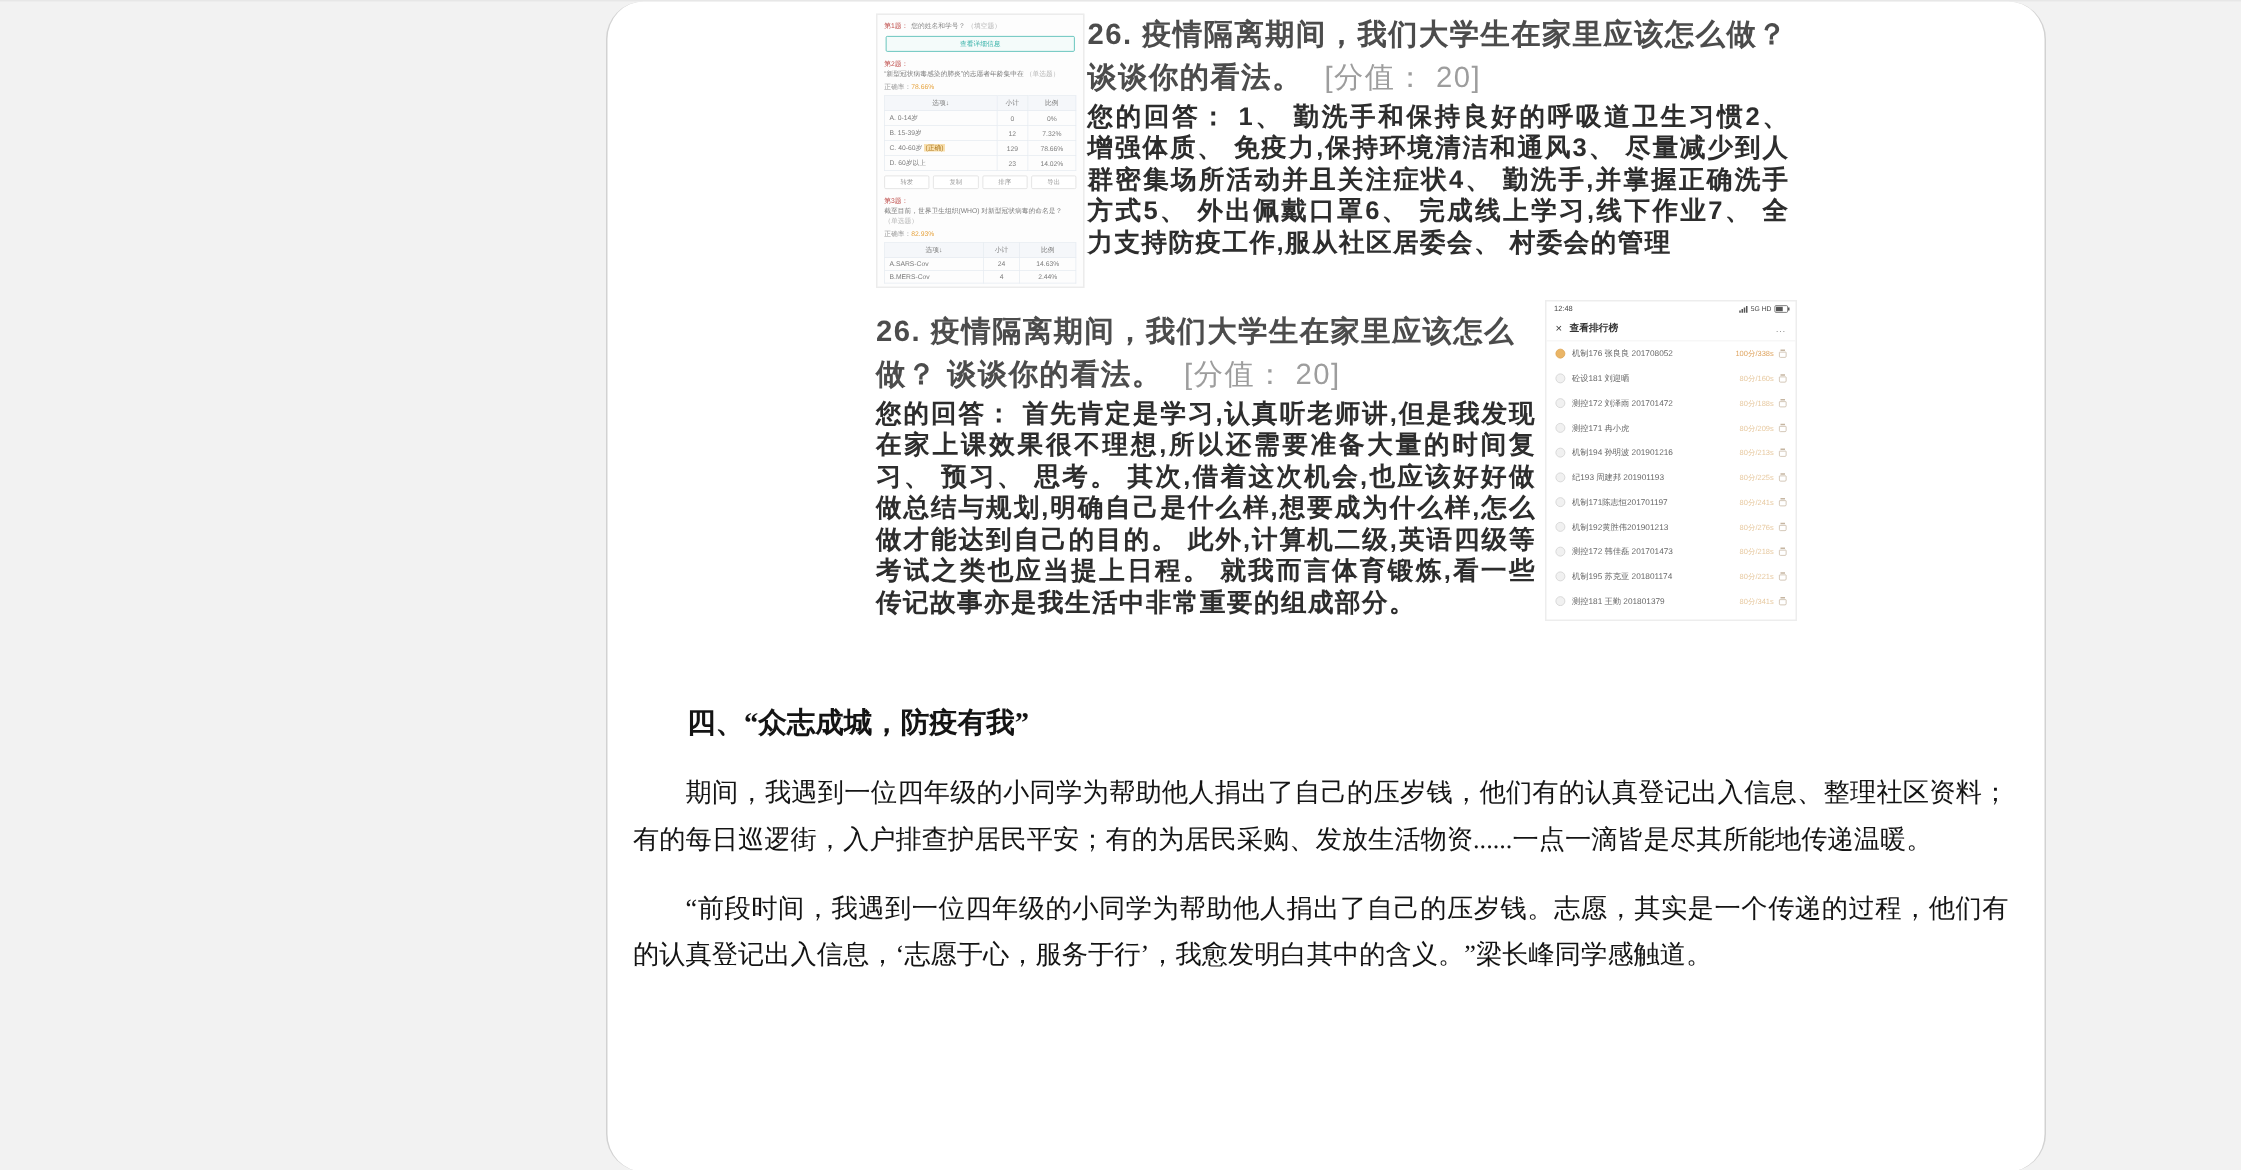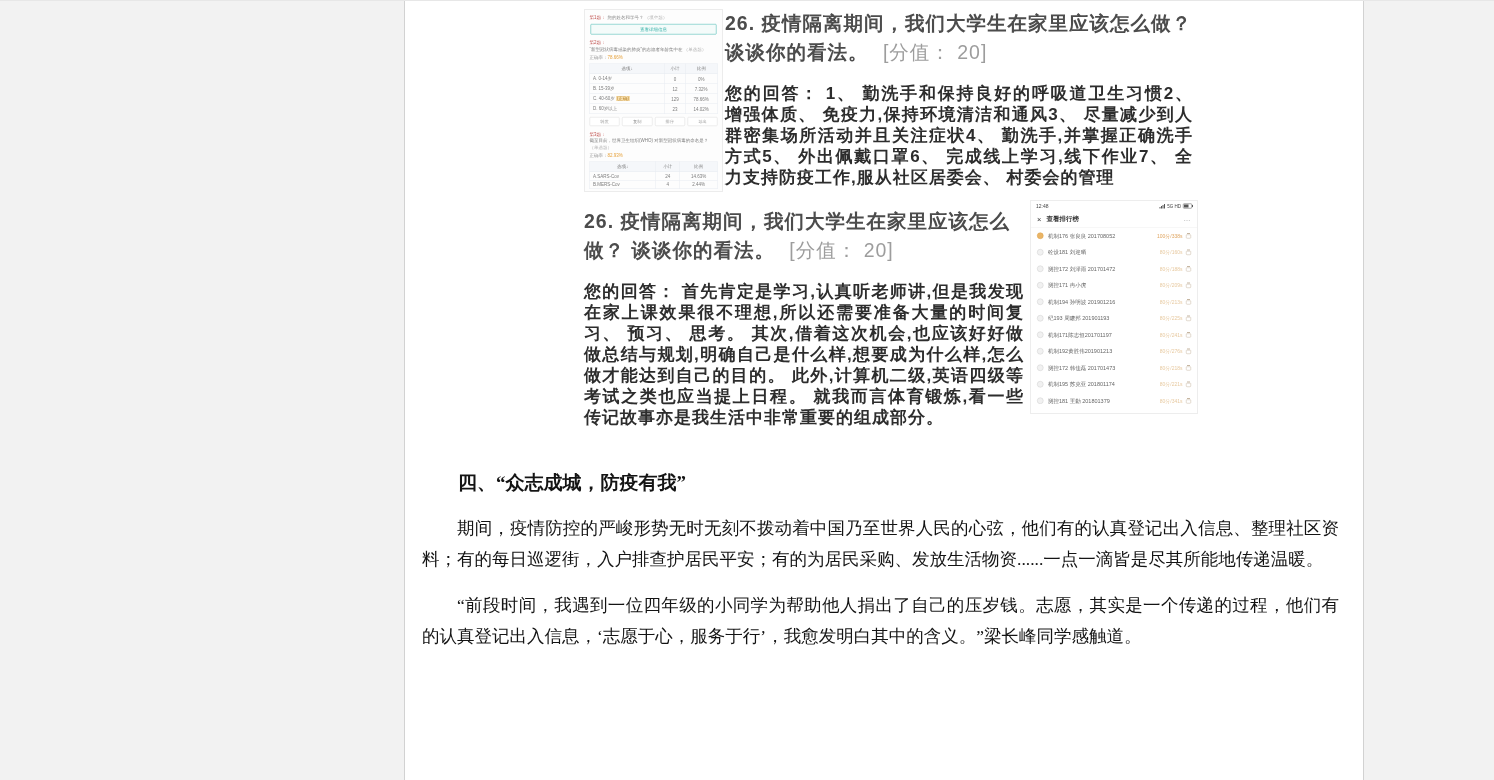--- a/index.html
+++ b/index.html
@@ -5,20 +5,21 @@
   html,body{margin:0;padding:0;}
   body{
     width:1494px;height:780px;overflow:hidden;position:relative;
     background:#f2f2f2;font-family:"Liberation Sans","DejaVu Sans",sans-serif;
     border-top:1px solid #e7e7e7;box-sizing:border-box;
   }
   .doc{
     position:absolute;left:404px;top:0;width:960px;height:780px;
     background:#ffffff;border-left:1px solid #d2d2d2;border-right:1px solid #d2d2d2;
     box-sizing:border-box;
+    border-radius:25px;
   }
   
   .survey-wrap{
     position:absolute;left:179px;top:8px;width:137px;height:181px;overflow:hidden;
     background:#fdfdfd;border:1px solid #ececec;filter:blur(.3px);
   }
   .survey{width:274px;height:362px;transform:scale(.5);transform-origin:0 0;
     padding:8px 9px;box-sizing:border-box;font-size:9px;color:#888;}
   .sv-qlabel{color:#c0504d;margin-right:4px;}
   .sv-qtype{color:#b5b5b5;}
@@ -33,21 +34,21 @@
     text-align:center;color:#7d7d7d;white-space:nowrap;}
   .sv-tbl td:first-child{text-align:left;padding-left:6px;}
   .sv-hl{background:#f8dfae;padding:0 2px;color:#b07c22;}
   .sv-actions{display:flex;gap:5px;margin:6px 0 10px;}
   .sv-actions span{flex:1;border:1px solid #dcdcdc;color:#9a9a9a;text-align:center;
     padding:2px 0;border-radius:2px;font-size:8.5px;background:#fff;}
   
   .ans{position:absolute;letter-spacing:1px;filter:blur(.35px);}
   .ans .q{font-size:19.5px;line-height:29px;color:#4c4c4c;font-weight:600;}
   .ans .q .score{color:#9d9d9d;font-weight:500;padding-left:8px;}
-  .ans .a{margin-top:16px;font-size:17px;line-height:21px;color:#2d2d2d;font-weight:700;
+  .ans .a{margin-top:0;font-size:17px;line-height:21px;color:#2d2d2d;font-weight:700;
     text-align:justify;}
   .ans1{left:320px;top:8px;width:468px;}
   .ans2{left:179px;top:206px;width:440px;}
   
   .lb-wrap{position:absolute;left:625px;top:199px;width:166px;height:212px;overflow:hidden;
     background:#fff;border:1px solid #ededed;filter:blur(.25px);}
   .lb{width:332px;height:424px;transform:scale(.5);transform-origin:0 0;
     box-sizing:border-box;color:#333;}
   .lb-status{display:flex;align-items:center;height:20px;padding:0 10px;font-size:10px;color:#444;}
   .lb-status .sp{flex:1;}
@@ -264,17 +265,17 @@
         <span class="medal"></span>
         <span class="lb-name">测控181 王勤 201801379</span>
         <span class="lb-score">80分/341s</span>
         <span class="trash"></span>
       </div>
     </div>
   </div>
 
   <div class="article">
     <h2>四、“众志成城，防疫有我”</h2>
-    <p>期间，疫情防控的严峻形势无时无刻不拨动着中国乃至世界人民的心弦，他们有的认真登记出入信息、整理社区资料；有的每日巡逻街，入户排查护居民平安；有的为居民采购、发放生活物资......一点一滴皆是尽其所能地传递温暖。</p>
+    <p>期间，我遇到一位四年级的小同学为帮助他人捐出了自己的压岁钱，他们有的认真登记出入信息、整理社区资料；有的每日巡逻街，入户排查护居民平安；有的为居民采购、发放生活物资......一点一滴皆是尽其所能地传递温暖。</p>
     <p>“前段时间，我遇到一位四年级的小同学为帮助他人捐出了自己的压岁钱。志愿，其实是一个传递的过程，他们有的认真登记出入信息，‘志愿于心，服务于行’，我愈发明白其中的含义。”梁长峰同学感触道。</p>
   </div>
 
 </div>
 
 </body></html>

